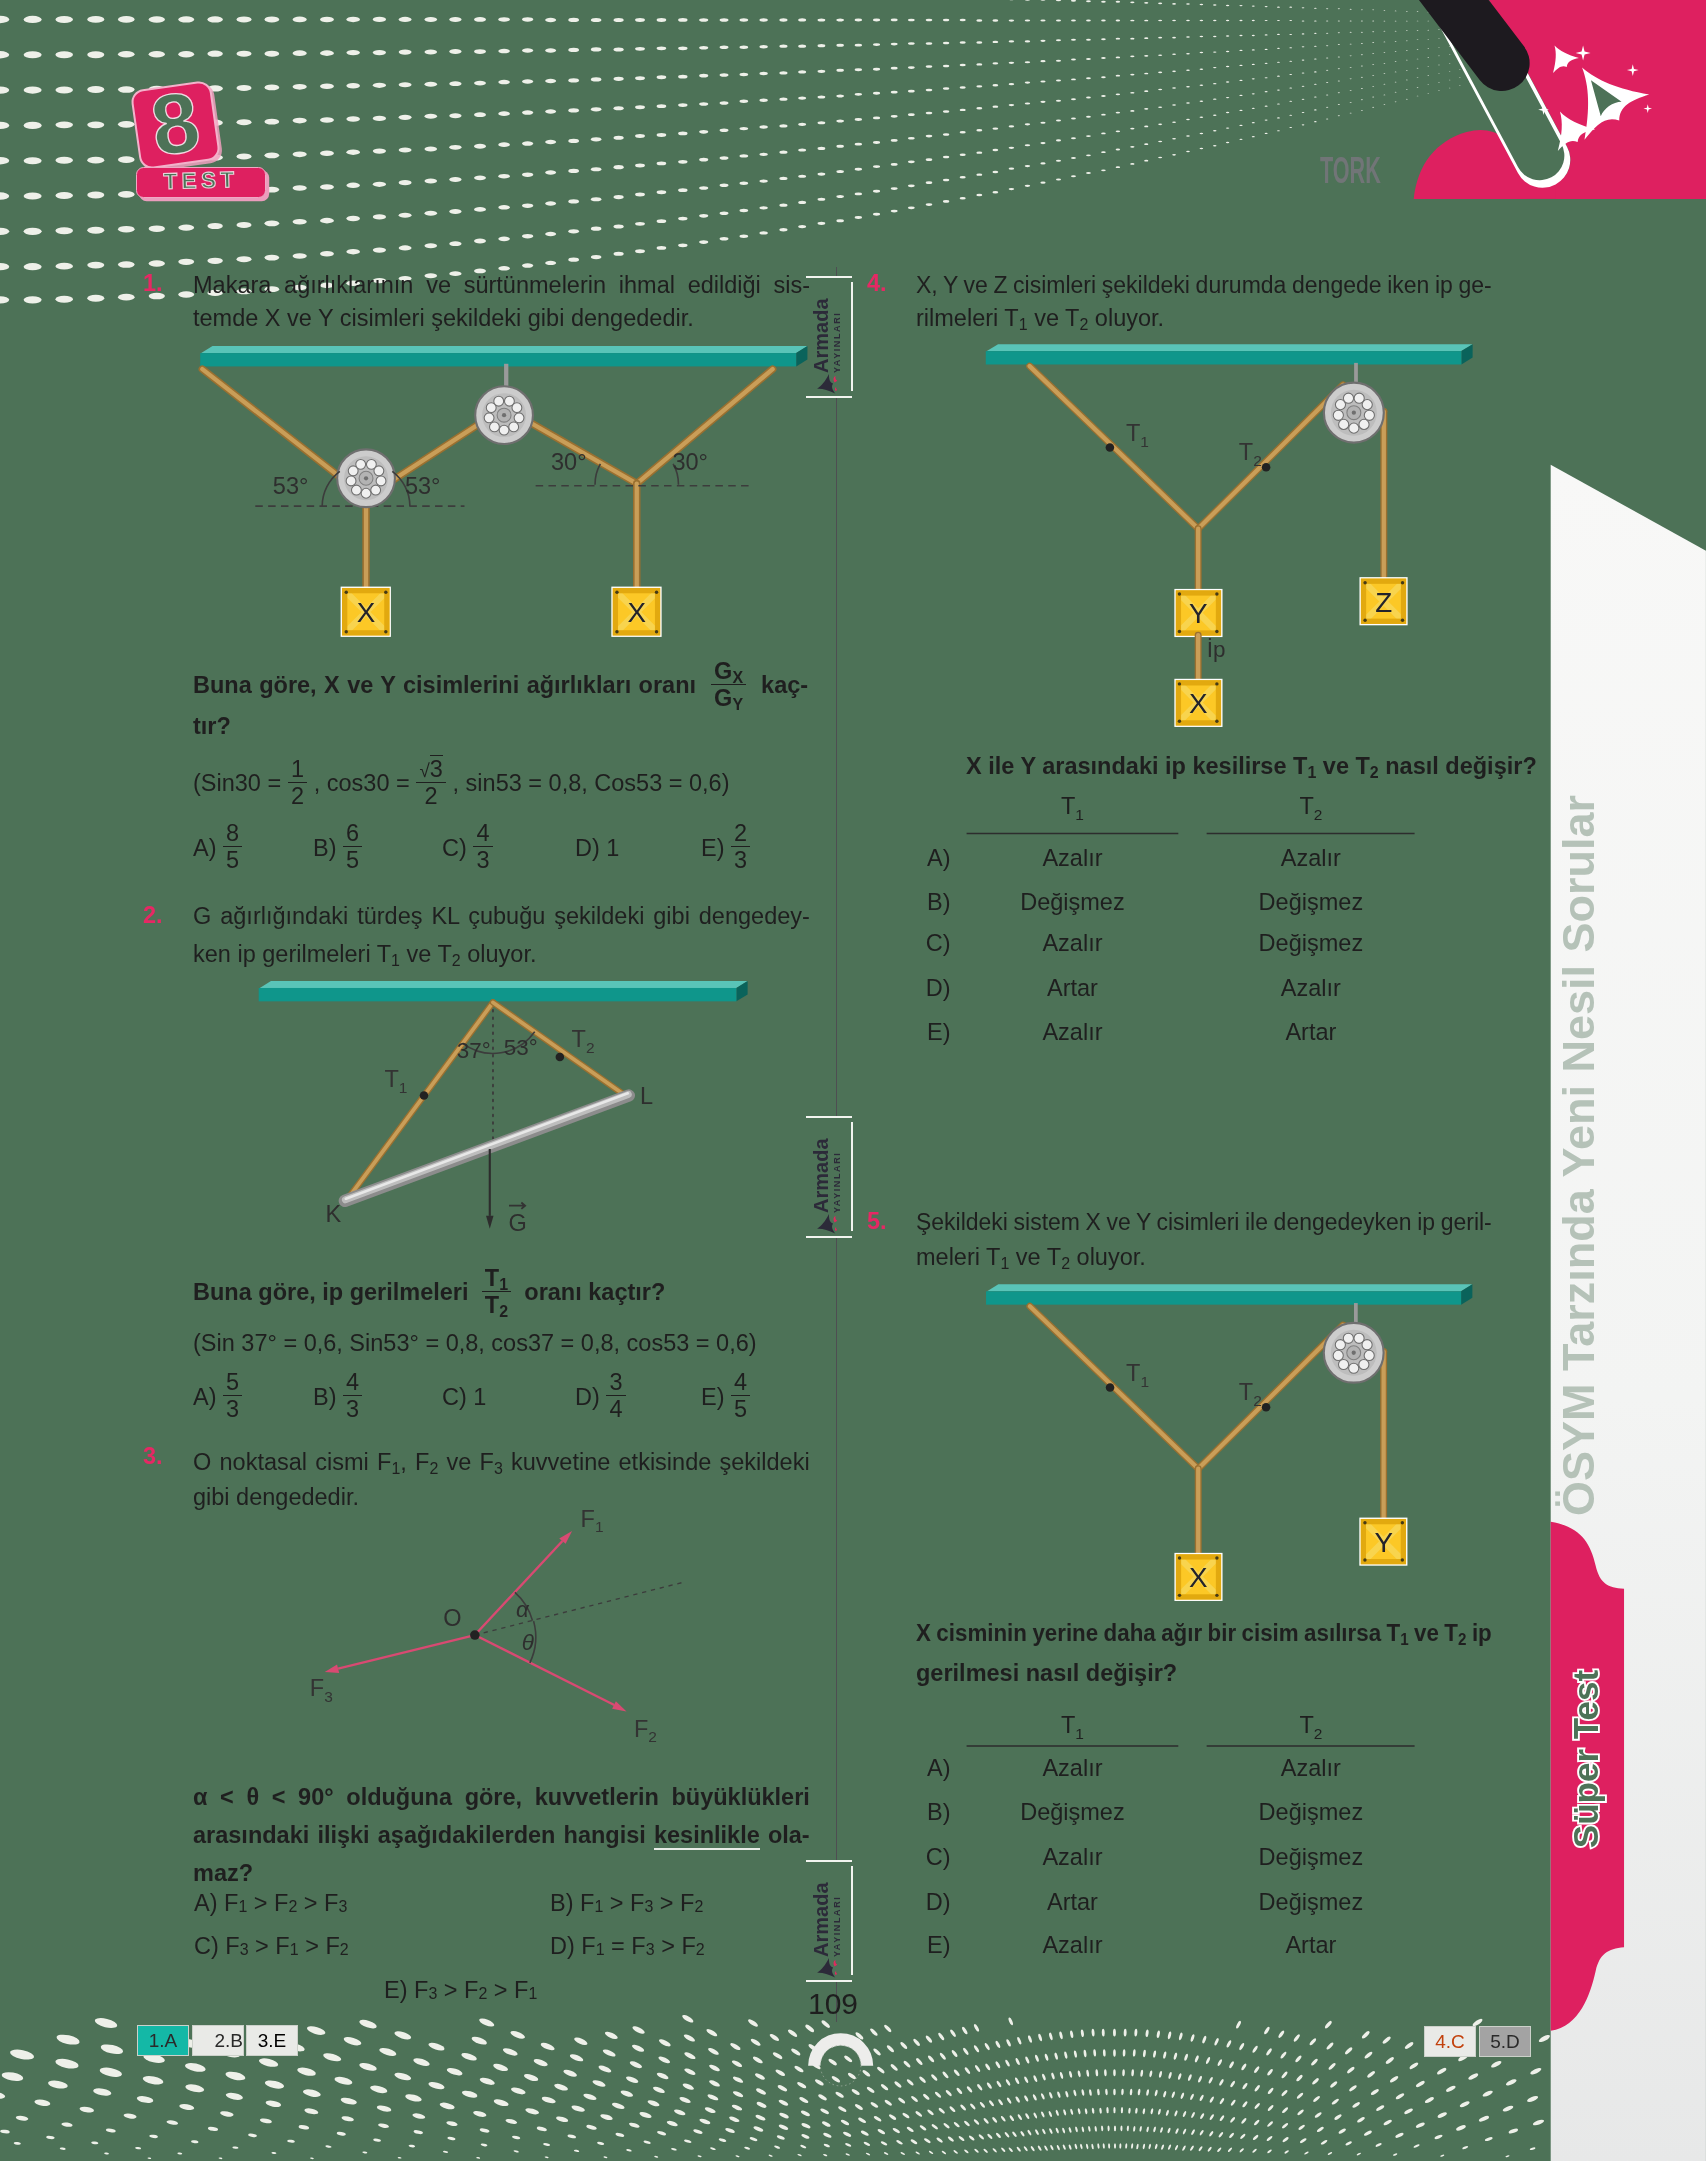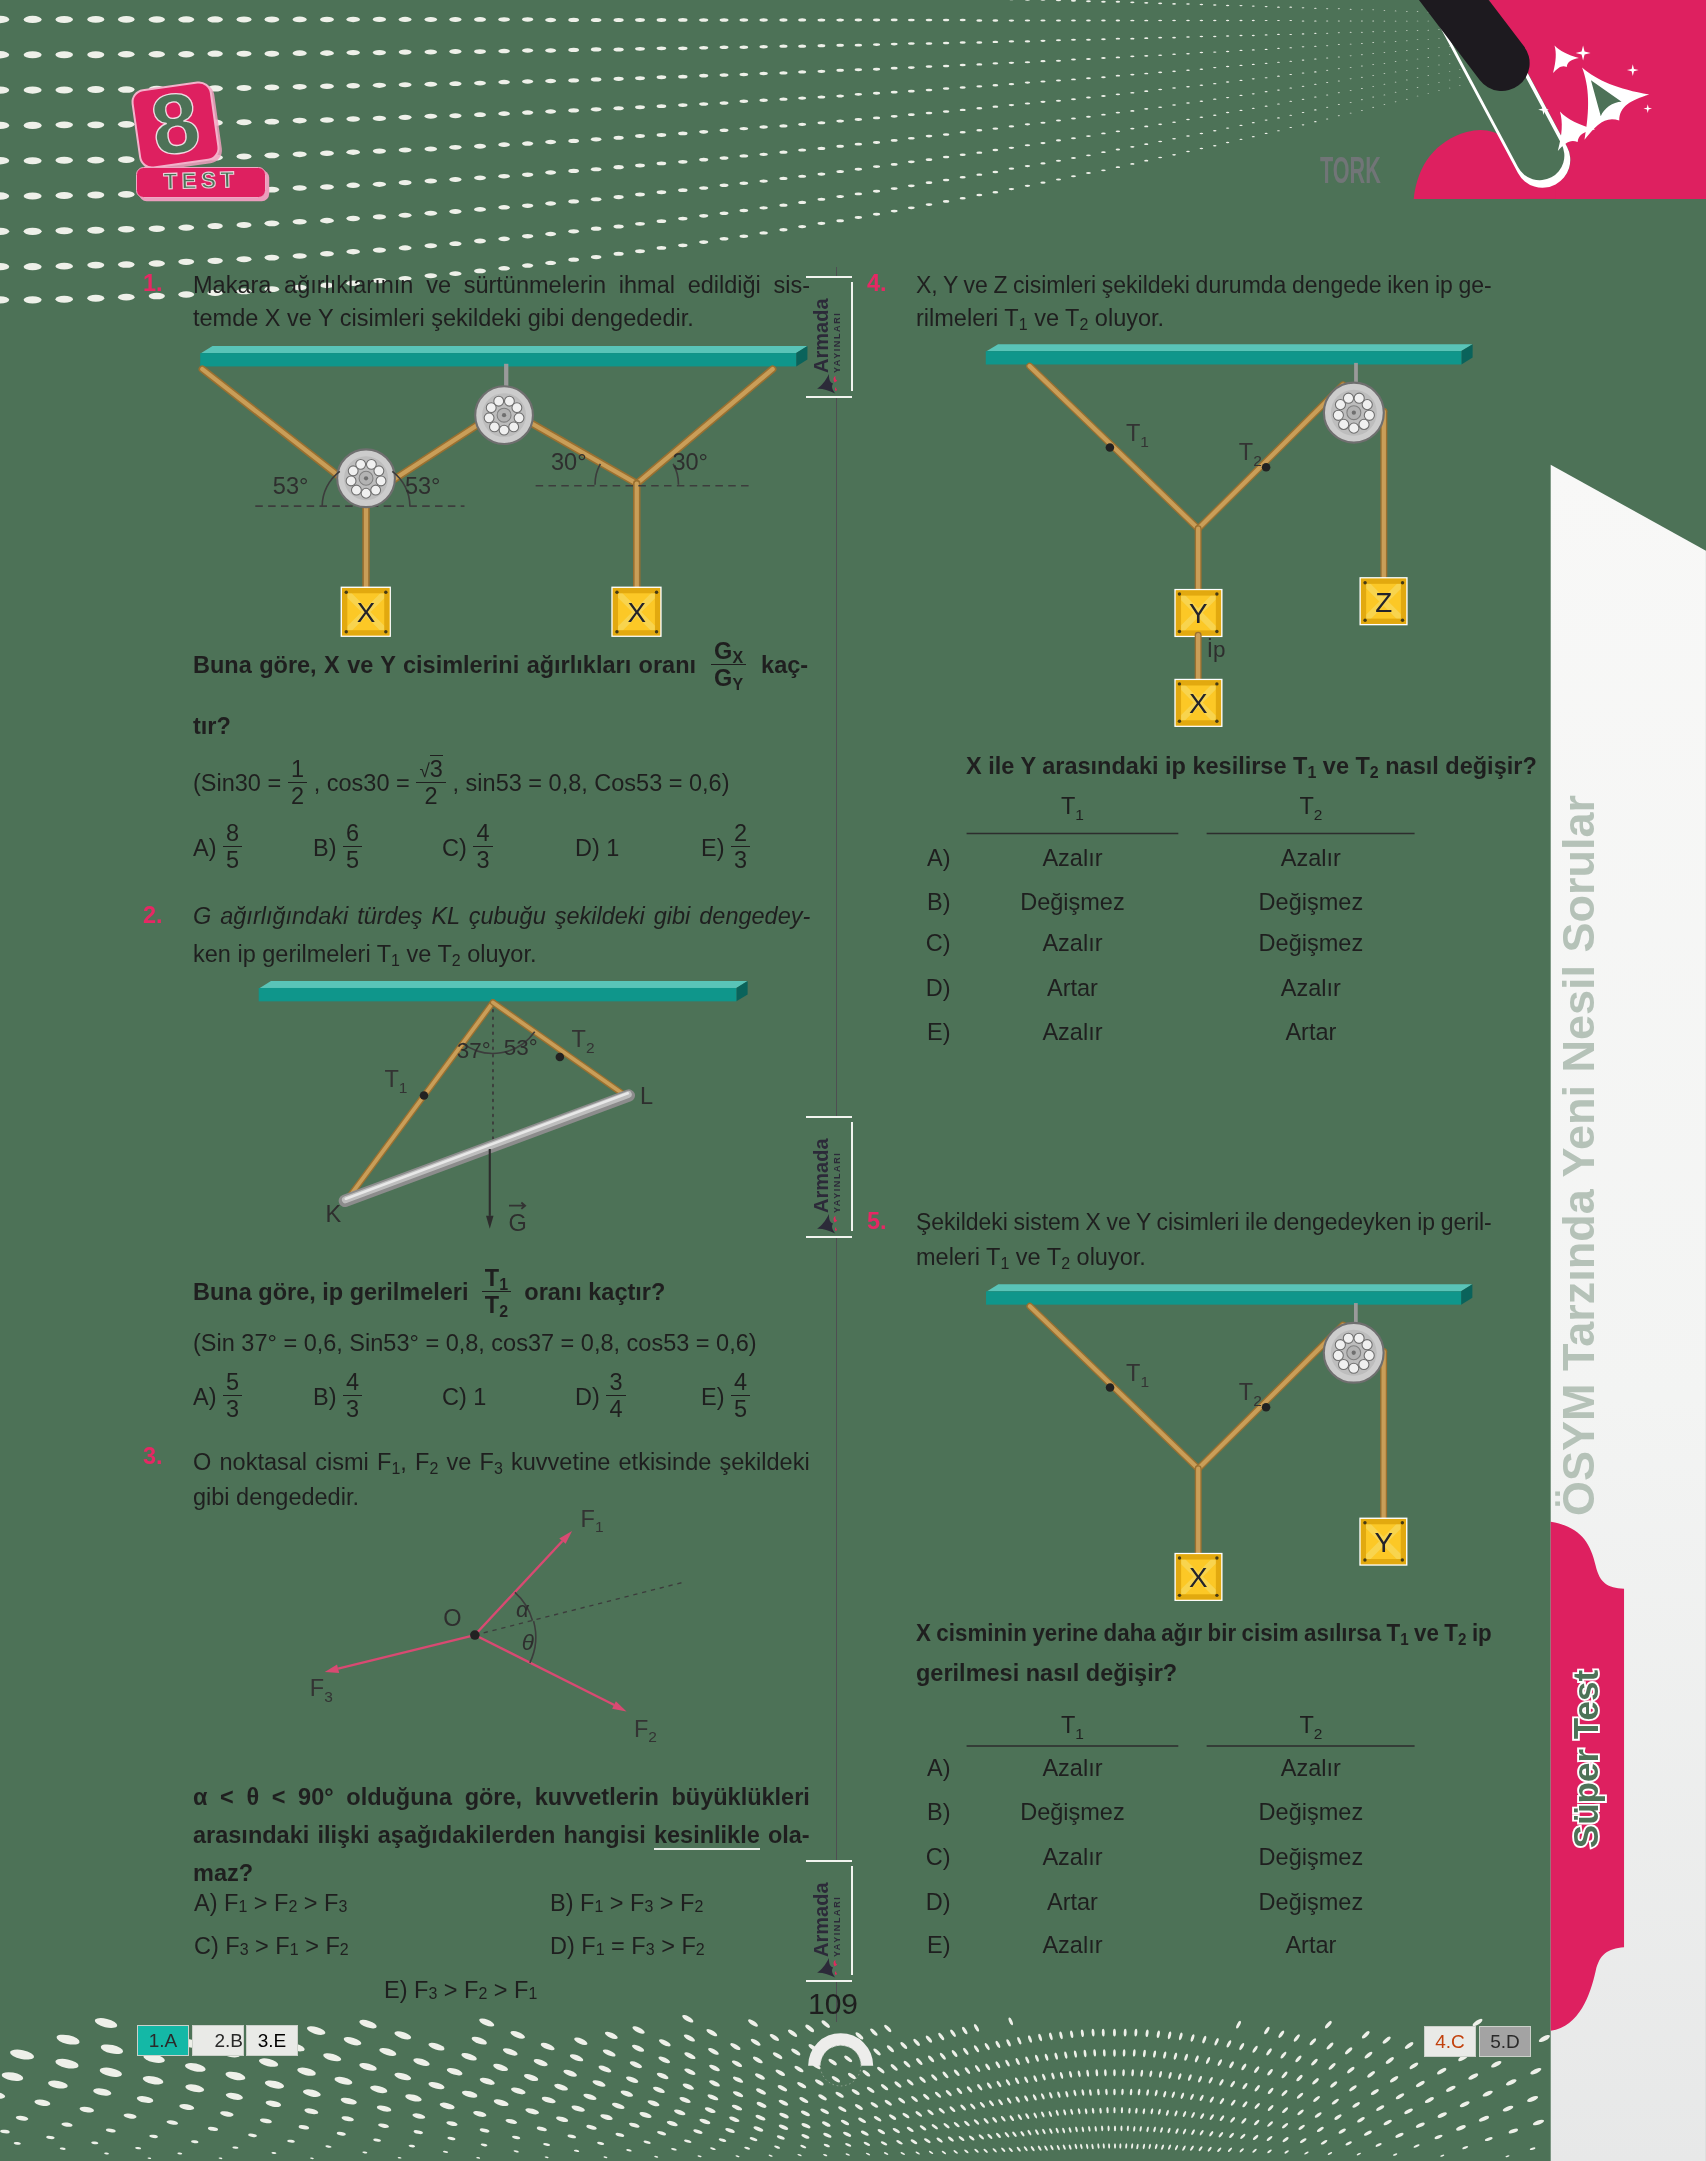--- a/index.html
+++ b/index.html
@@ -1670,42 +1670,42 @@
     <text x="684" y="1163" font-size="52" fill="#23232b" text-anchor="middle">X</text>
     <rect x="1144" y="1098" width="91" height="91" fill="#fcc826" stroke="#ffffff" stroke-width="3"></rect>
     <path d="M1152,1106 L1228,1182 M1228,1106 L1152,1182" stroke="#f8d44e" stroke-width="12" fill="none"></path>
     <rect x="1150" y="1104" width="79" height="79" fill="none" stroke="#e2a90f" stroke-width="10"></rect>
     <circle cx="1153" cy="1107" r="3.2" fill="#453a16"></circle>
     <circle cx="1227" cy="1107" r="3.2" fill="#453a16"></circle>
     <circle cx="1153" cy="1181" r="3.2" fill="#453a16"></circle>
     <circle cx="1227" cy="1181" r="3.2" fill="#453a16"></circle>
     <text x="1190" y="1163" font-size="52" fill="#23232b" text-anchor="middle">X</text>
   </svg>
-<div class="t j" style="left: 193px; top: 640px; font-size: 23.5px; word-spacing: 0.9px;"><b>Buna göre, X ve Y cisimlerini ağırlıkları oranı&nbsp; <span class="fr" style="font-weight:bold"><span class="fn">G<sub>X</sub></span><span class="fd">G<sub>Y</sub></span></span> &nbsp;kaç-</b></div>
+<div class="t j" style="left: 193px; top: 660px; font-size: 23.5px; word-spacing: 0.9px;"><b>Buna göre, X ve Y cisimlerini ağırlıkları oranı&nbsp; <span class="fr" style="font-weight:bold"><span class="fn">G<sub>X</sub></span><span class="fd">G<sub>Y</sub></span></span> &nbsp;kaç-</b></div>
 <div class="t" style="left:193px;top:709px;font-size:23.5px"><b>tır?</b></div>
 <div class="t" style="left:193px;top:758px;font-size:23.5px">(Sin30 = <span class="fr"><span class="fn">1</span><span class="fd">2</span></span> , cos30 = <span class="fr"><span class="fn"><span style="font-size:80%">√</span><span class="ovl">3</span></span><span class="fd">2</span></span> , sin53 = 0,8, Cos53 = 0,6)</div>
 <div class="opt" style="left:193px;top:819px">A) <span class="fr">
       <span class="fn">8</span>
       <span class="fd">5</span>
     </span></div>
 <div class="opt" style="left:313px;top:819px">B) <span class="fr">
       <span class="fn">6</span>
       <span class="fd">5</span>
     </span></div>
 <div class="opt" style="left:442px;top:819px">C) <span class="fr">
       <span class="fn">4</span>
       <span class="fd">3</span>
     </span></div>
 <div class="opt" style="left:575px;top:819px">D) 1</div>
 <div class="opt" style="left:701px;top:819px">E) <span class="fr">
       <span class="fn">2</span>
       <span class="fd">3</span>
     </span></div>
 <div class="qn" style="left:143px;top:902px">2.</div>
-<div class="t j" style="left: 193px; top: 899px; font-size: 23.5px; word-spacing: 2.4px; font-style: italic;">G ağırlığındaki türdeş KL çubuğu şekildeki gibi dengedey-</div>
+<div class="t j" style="left: 193px; top: 899px; font-size: 23.5px; word-spacing: 2.4px;">G ağırlığındaki türdeş KL çubuğu şekildeki gibi dengedey-</div>
 <div class="t" style="left:193px;top:937px;font-size:23.5px">ken ip gerilmeleri T<sub>1</sub> ve T<sub>2</sub> oluyor.</div>
 <svg class="ab" style="left:225px;top:969px" width="567" height="284" viewBox="420 1810 1060 530">
     <polygon points="485,1845 506,1832 1397,1832 1376,1845" fill="#59c4b8"></polygon>
     <polygon points="1376,1845 1397,1832 1397,1857 1376,1870" fill="#0a635b"></polygon>
     <rect x="483" y="1845" width="893" height="25" fill="#0f968b"></rect>
     <line x1="921" y1="1872" x2="921" y2="2150" stroke="#3c3c3c" stroke-width="3.5" stroke-dasharray="3 11" stroke-linecap="round"></line>
     <path d="M921,1872 L648,2241" fill="none" stroke="#9a7030" stroke-width="12" stroke-linejoin="round" stroke-linecap="round"></path>
     <path d="M921,1872 L648,2241" fill="none" stroke="#c99e58" stroke-width="7" stroke-linejoin="round" stroke-linecap="round"></path>
     <path d="M921,1872 L1171,2048" fill="none" stroke="#9a7030" stroke-width="12" stroke-linejoin="round" stroke-linecap="round"></path>
     <path d="M921,1872 L1171,2048" fill="none" stroke="#c99e58" stroke-width="7" stroke-linejoin="round" stroke-linecap="round"></path>

